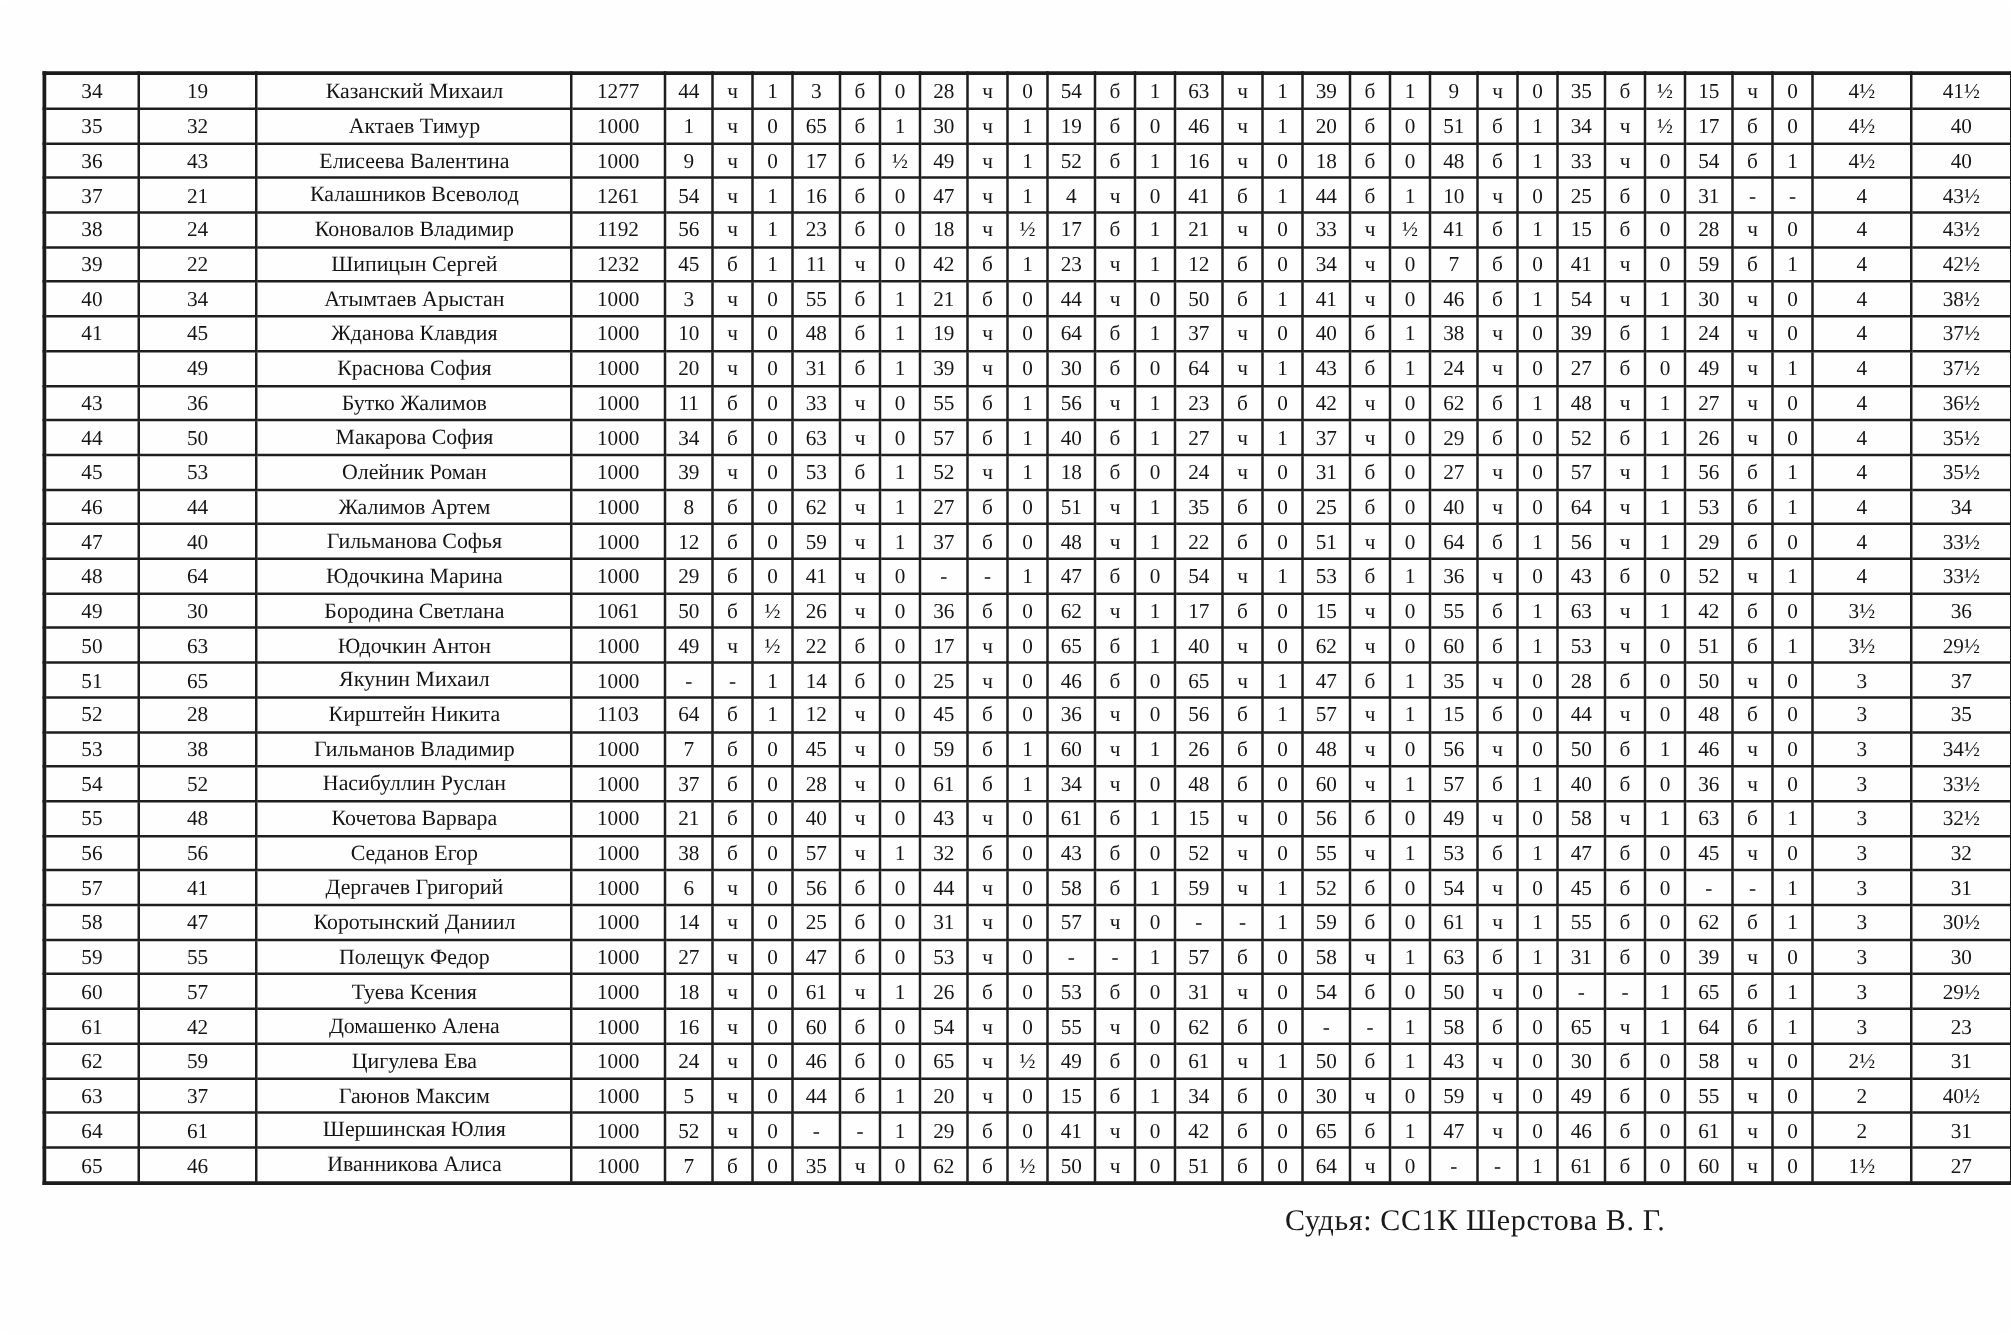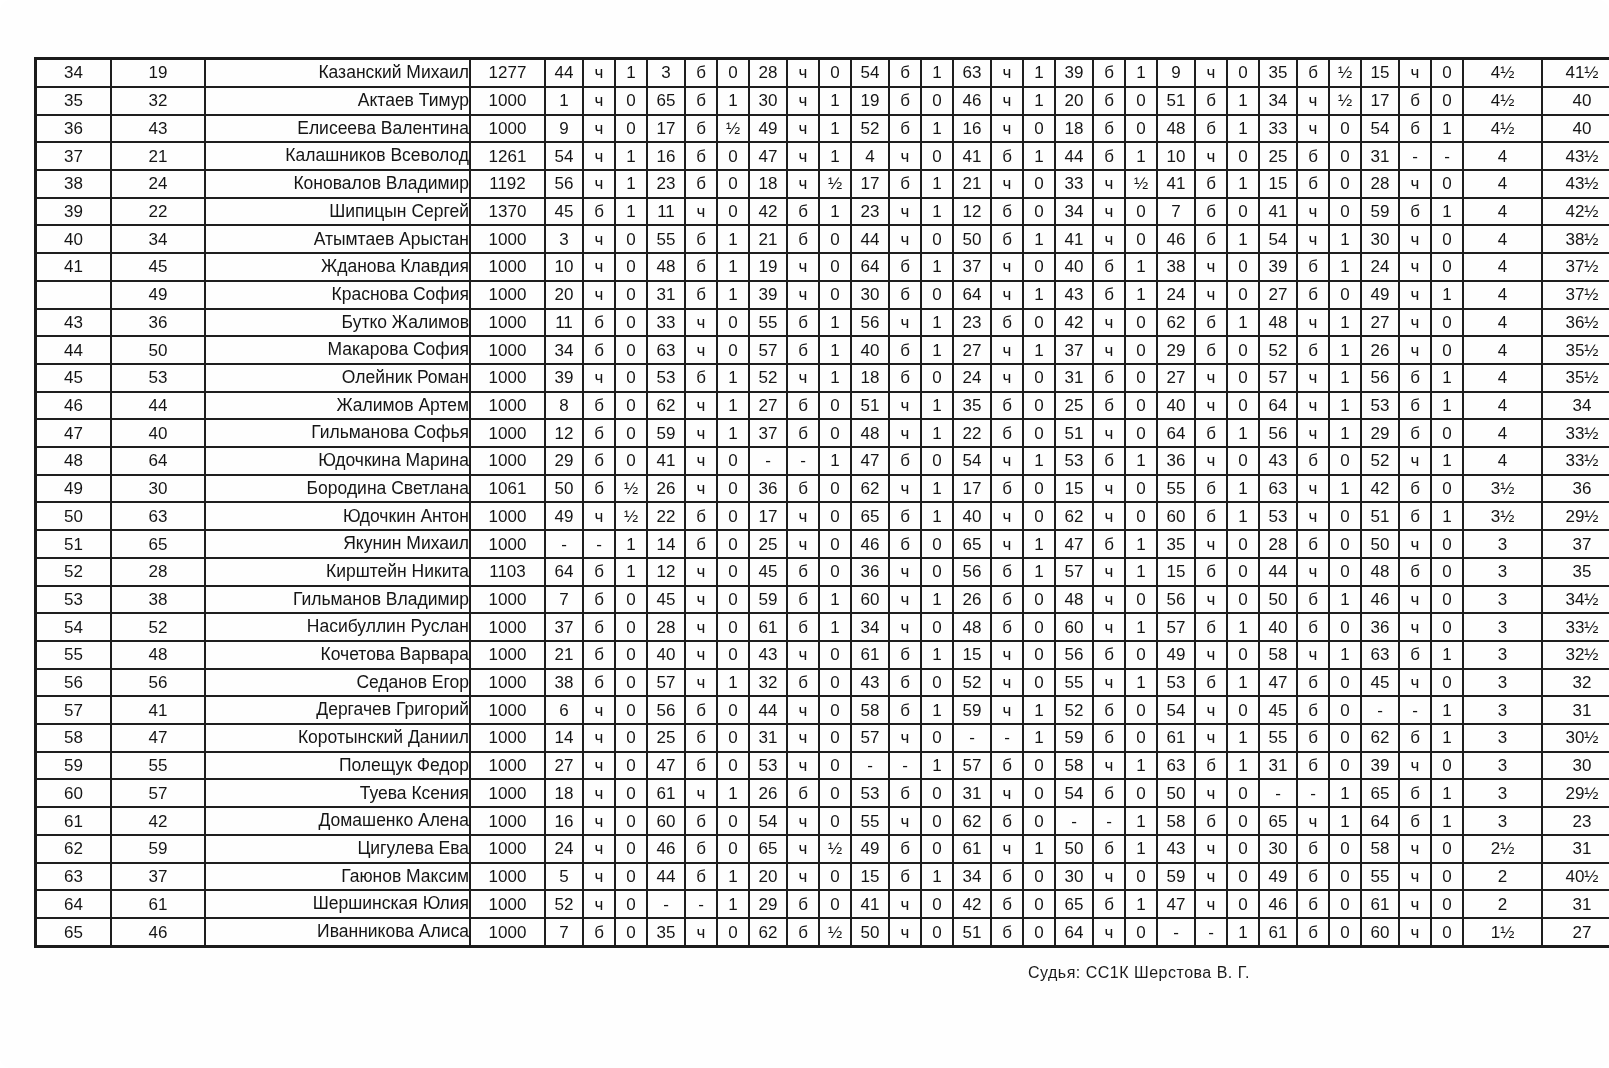--- a/index.html
+++ b/index.html
@@ -2,21 +2,21 @@
 <html lang="ru"><head>
 <meta charset="utf-8">
 <style>
   html, body { margin: 0; padding: 0; background: #ffffff; }
   #page {
     position: relative;
     width: 1609px;
     height: 1068px;
     background: #fefefe;
     overflow: hidden;
-    font-family: Liberation Sans, sans-serif;
+    font-family: Liberation Serif, serif;
     color: #161616;
     border-radius: 10px;
   }
   table#results {
     position: absolute;
     left: 34px;
     top: 57px;
     width: 1506px;
     height: 891px;
     border-collapse: collapse;
@@ -28,38 +28,38 @@
     padding: 0;
     text-align: center;
     vertical-align: middle;
     font-size: 17px;
     line-height: 1;
     white-space: nowrap;
     overflow: hidden;
     color: #151515;
   }
   #results td.c-name {
-    text-align: right;
-    padding-left: 14px;
+    text-align: center;
+    padding-left: 1px;
     font-size: 17.5px;
   }
   .c-place { width: 73px; }
   .c-num   { width: 92px; }
   .c-name  { width: 249px; }
   .c-rat   { width: 73px; margin-top: 32px; }
   .c-opp   { width: 36px; }
   .c-col   { width: 30px; }
   .c-res   { width: 30px; }
   .c-score { width: 77px; margin-left: 24px; }
   .c-buch  { width: 78px; }
   #judge-line {
     position: absolute;
     left: 1028px;
     top: 964px;
-    font-size: 16px;
+    font-size: 24px;
     letter-spacing: 0.5px;
     color: #1a1a1a;
     white-space: nowrap;
   }
 </style>
 </head>
 <body>
 
 <div id="page">
   <table id="results">
@@ -236,21 +236,21 @@
           <td class="c-opp">28</td>
           <td class="c-col">ч</td>
           <td class="c-res">0</td>
           <td class="c-score">4</td>
           <td class="c-buch">43½</td>
         </tr>
         <tr>
           <td class="c-place">39</td>
           <td class="c-num">22</td>
           <td class="c-name">Шипицын Сергей</td>
-          <td class="c-rat">1370</td>
+          <td class="c-rat">1232</td>
           <td class="c-opp">45</td>
           <td class="c-col">б</td>
           <td class="c-res">1</td>
           <td class="c-opp">11</td>
           <td class="c-col">ч</td>
           <td class="c-res">0</td>
           <td class="c-opp">42</td>
           <td class="c-col">б</td>
           <td class="c-res">1</td>
           <td class="c-opp">23</td>

